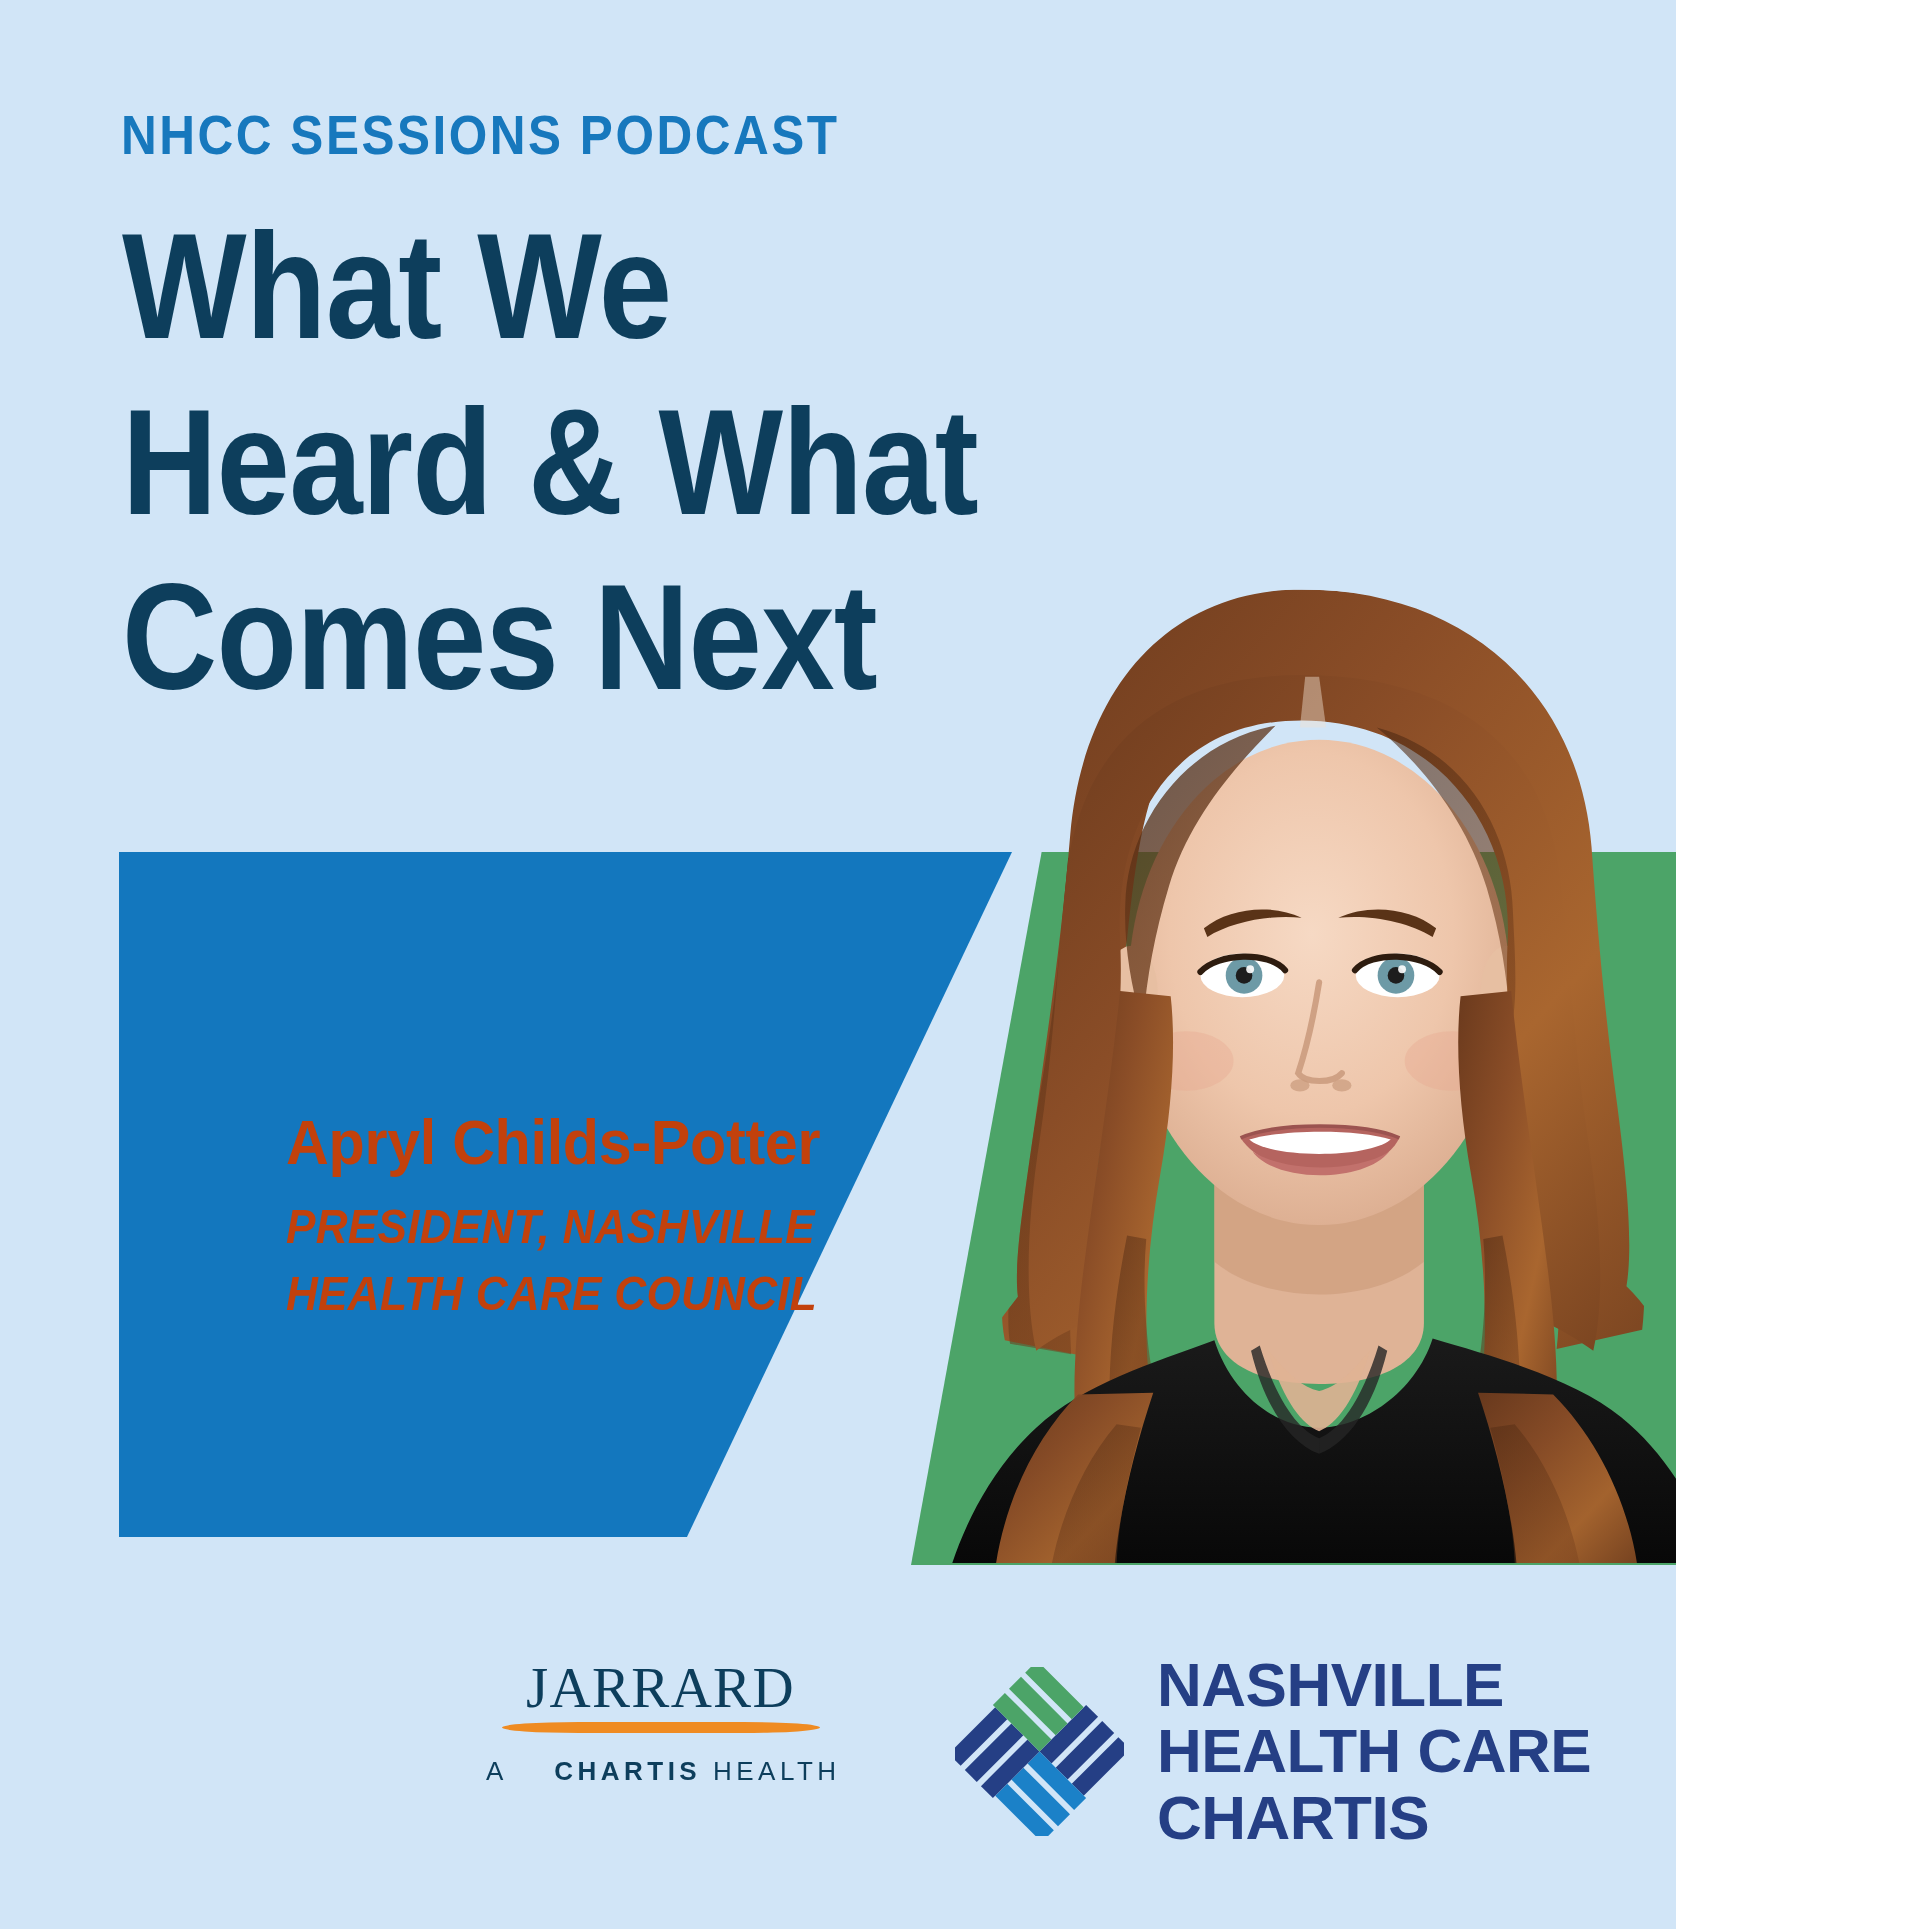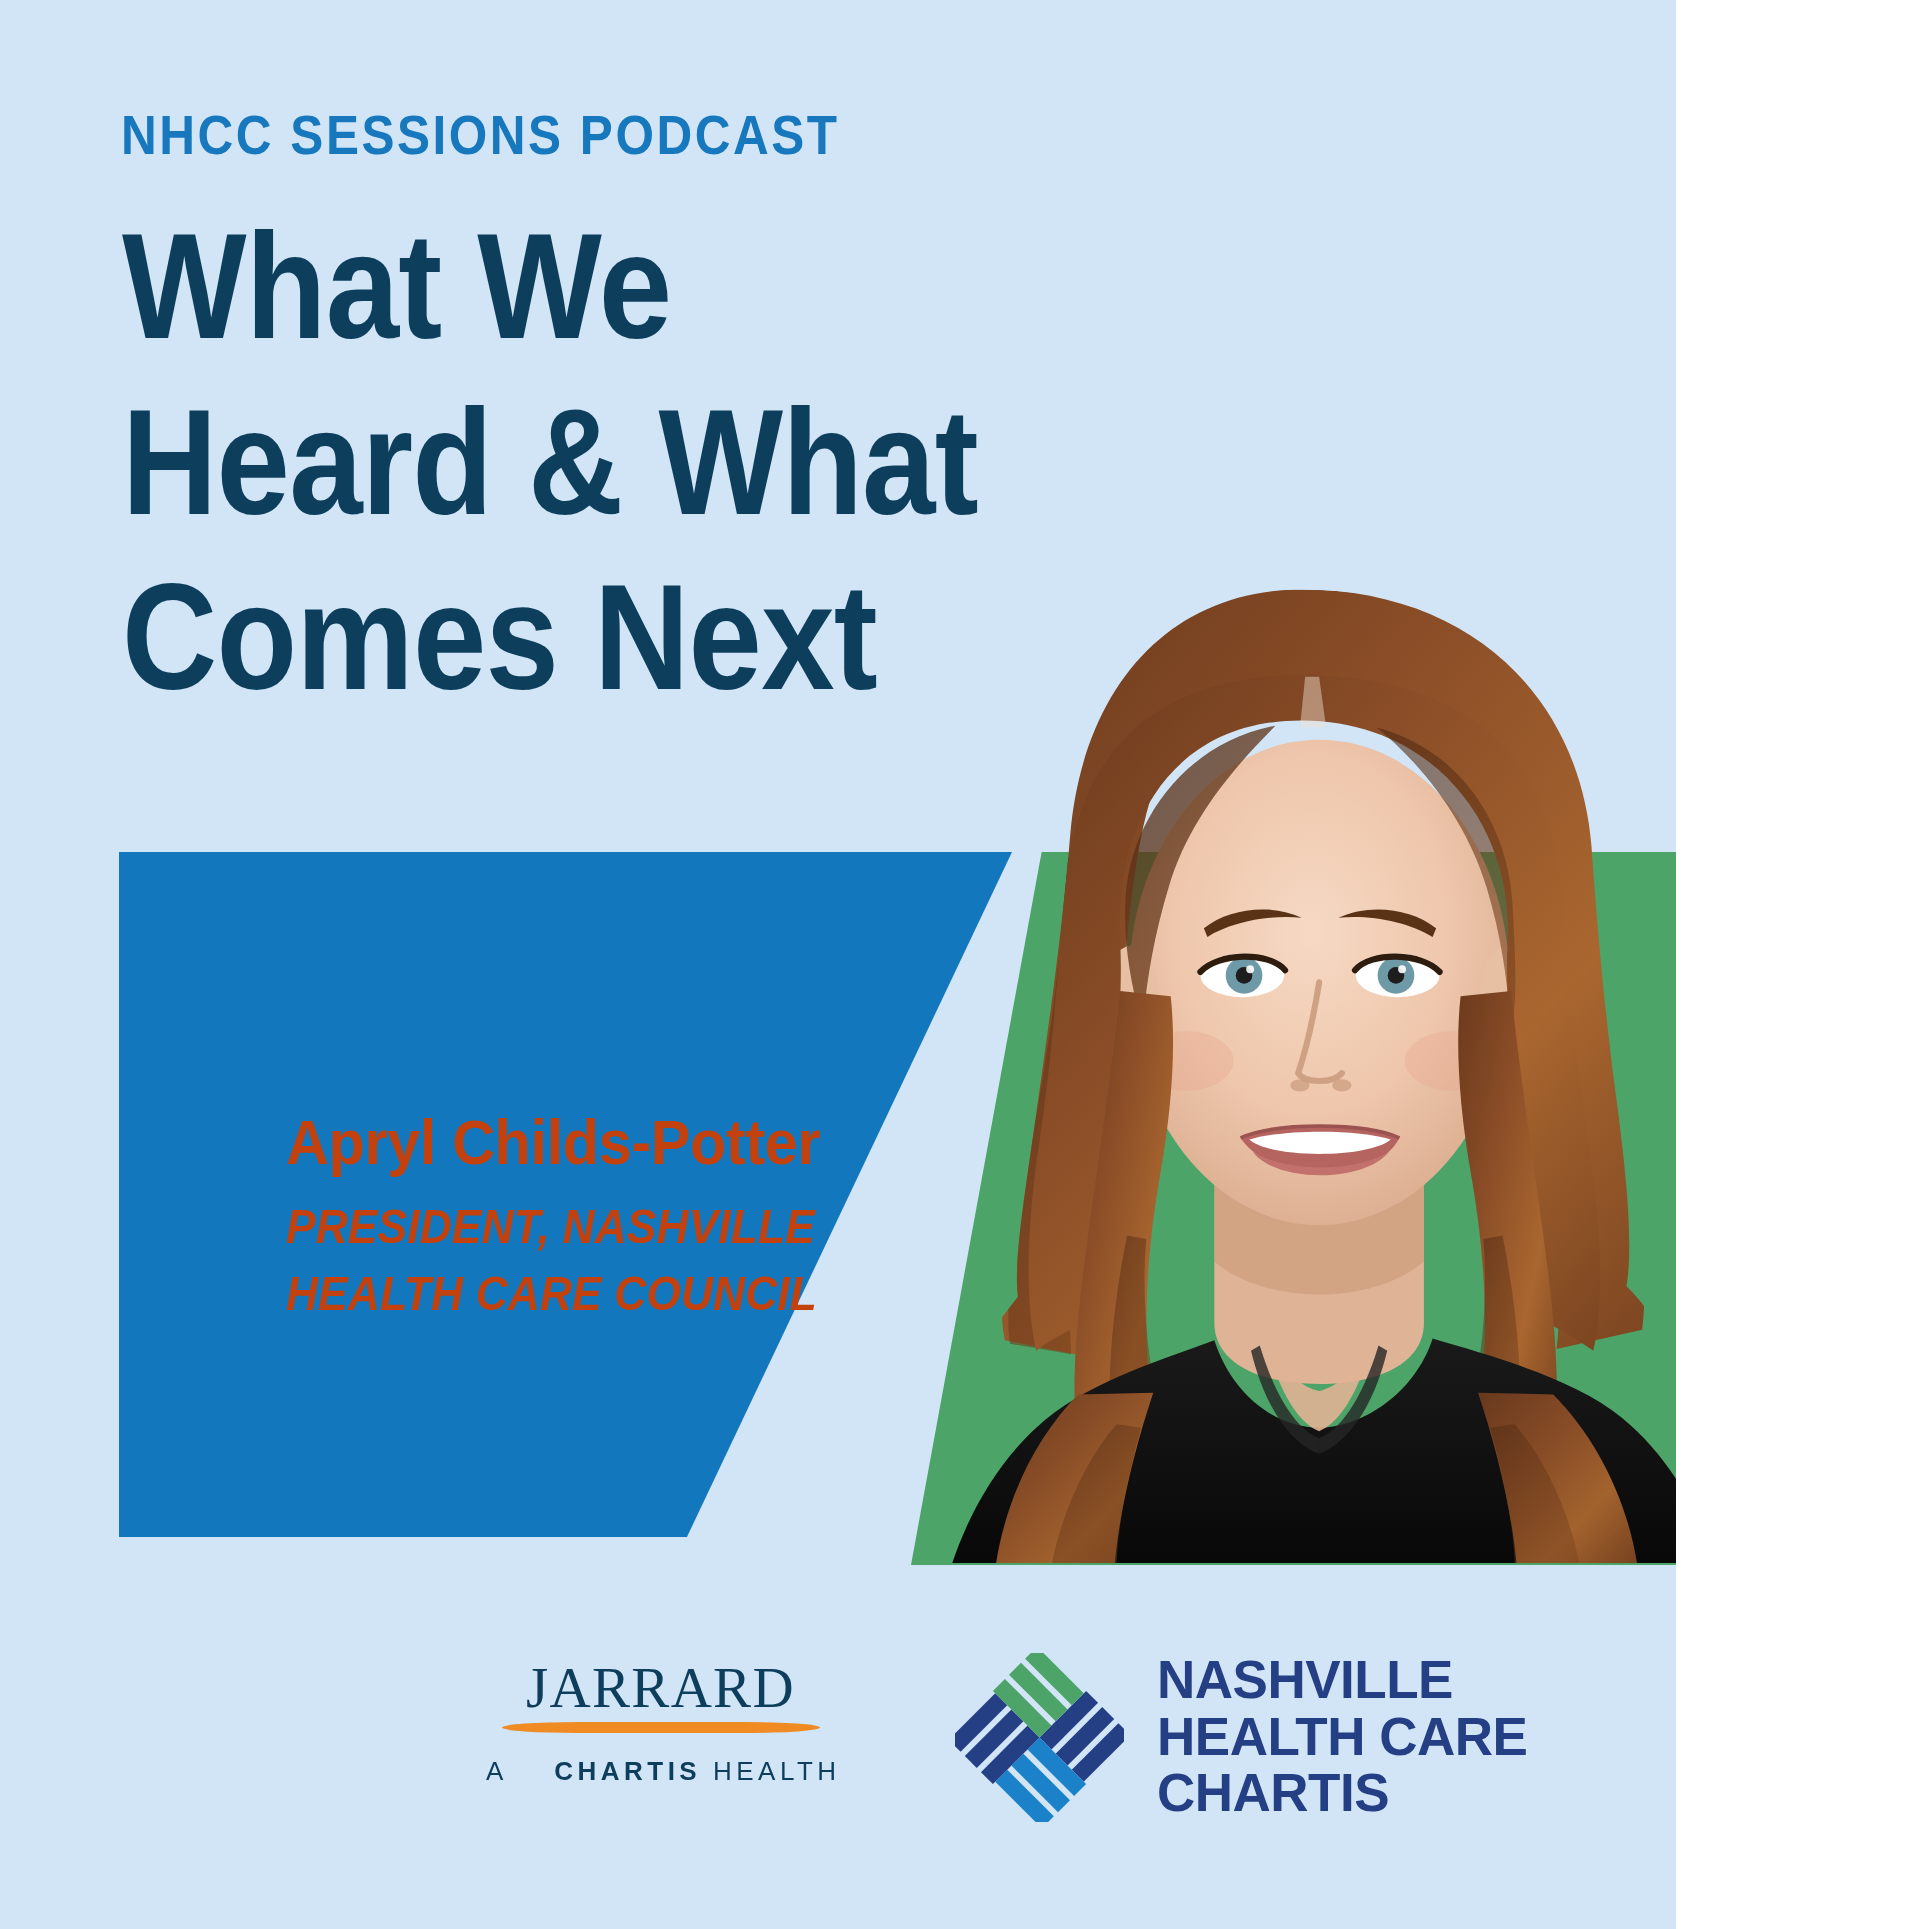--- a/index.html
+++ b/index.html
@@ -165,21 +165,21 @@
     left: 955px;
     top: -7px;
     display: flex;
     align-items: center;
     gap: 33px;
   }
   .nhcc-mark { width: 169px; height: 169px; flex: none; }
   .nhcc-mark svg { display: block; }
   .nhcc-word {
     font-family: "Liberation Sans", sans-serif;
-    font-size: 53px;
+    font-size: 62px;
     font-weight: 700;
     color: #253f85;
     line-height: 1.07;
     letter-spacing: -0.5px;
   }
   .nhcc-word span { display: block; white-space: nowrap; }
 </style>
 </head>
 <body>
 

